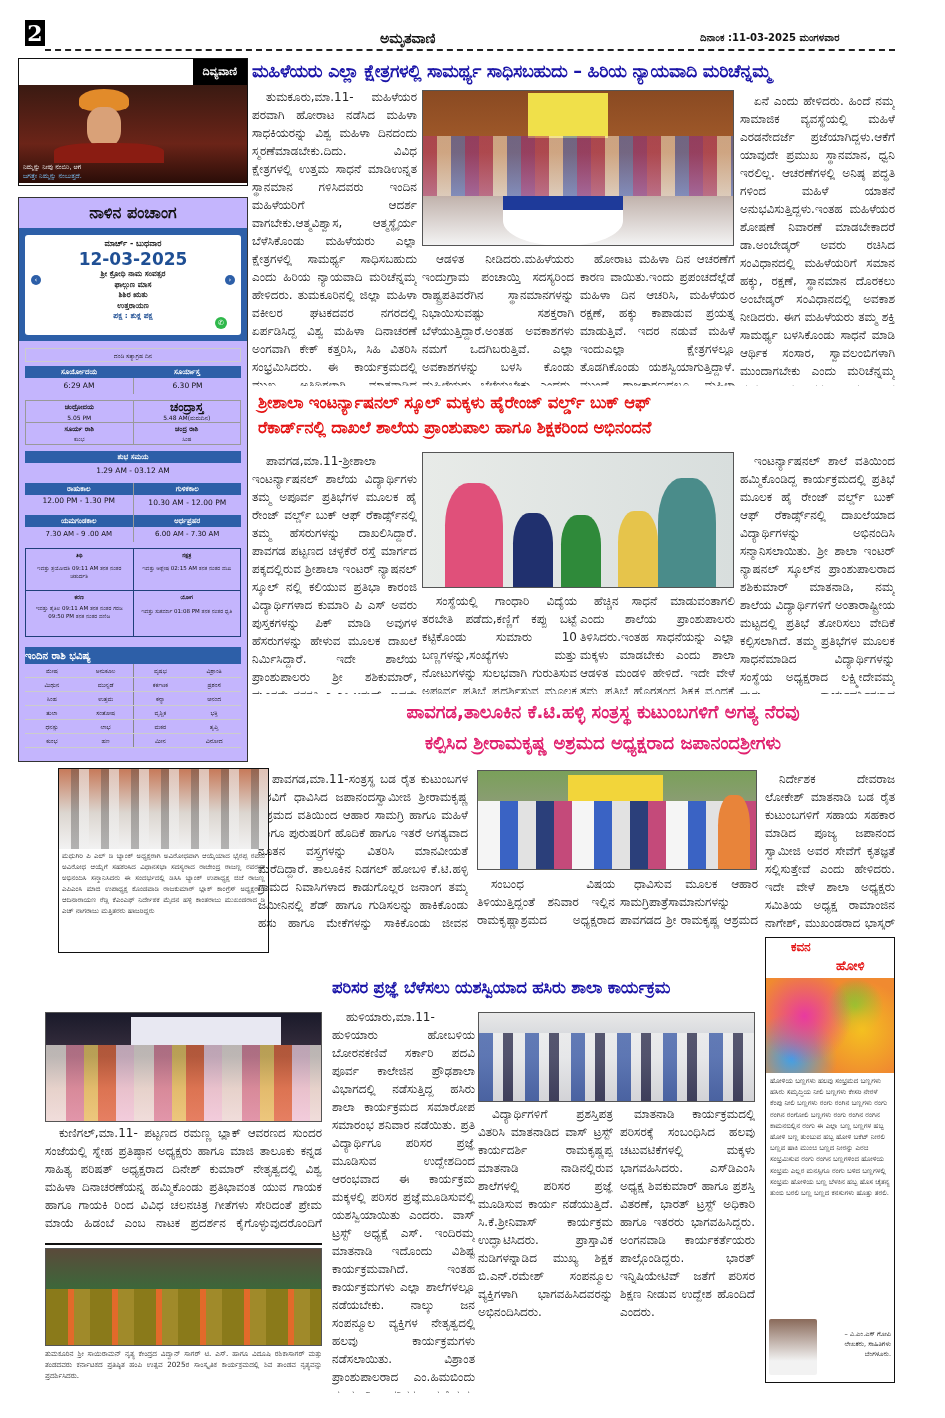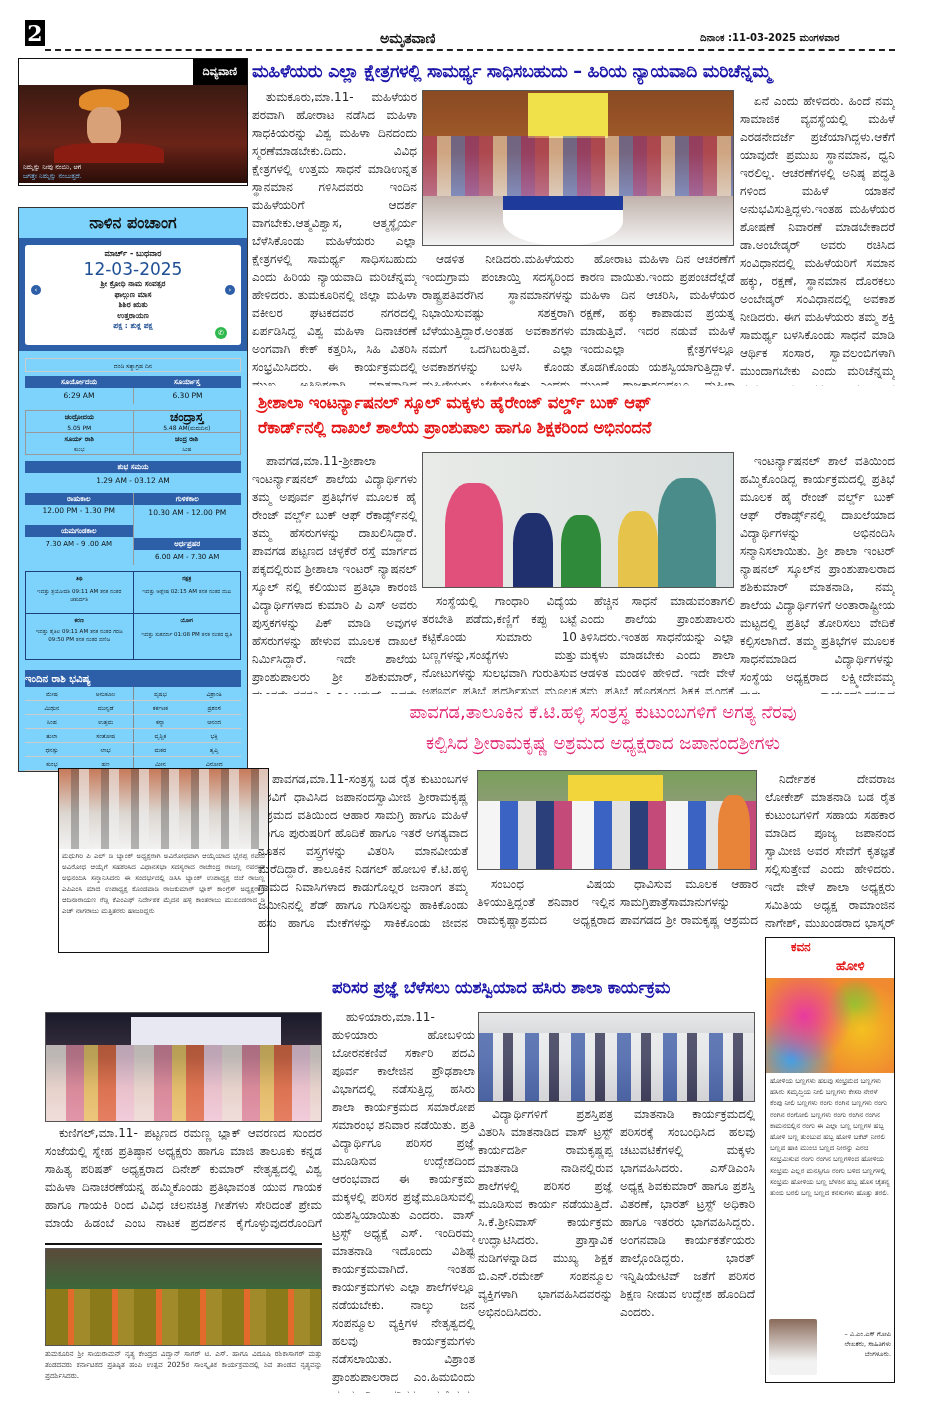--- a/index.html
+++ b/index.html
@@ -7,28 +7,28 @@
 .abs{position:absolute}
 .pageno{left:25px;top:20px;width:20px;height:26px;background:#000;color:#fff;font-weight:bold;font-size:22px;line-height:26px;text-align:center;font-family:"DejaVu Serif",serif}
 .masthead{left:380px;top:30px;font-size:14px;font-weight:bold}
 .dateline{left:700px;top:32px;font-size:10px;font-weight:bold}
 .rule{left:45px;top:49px;width:850px;border-top:2px dashed #222}
 .col-text{font-size:12px;line-height:18px;text-align:justify;color:#222;overflow:hidden}
 .col-text p{text-indent:14px}
 .photo{overflow:hidden;border:1px solid #555}
 .hl-blue{color:#1a14a8;font-weight:bold}
 .hl-red{color:#e41414;font-weight:bold}
-.hl-pink{color:#e0206e;font-weight:normal}
+.hl-pink{color:#e0206e;font-weight:bold}
 .box{border:2px solid #111}
-.pan{left:18px;top:207px;width:230px;height:565px;border:1.5px solid #333;background:#7dd3fc}
+.pan{left:18px;top:197px;width:230px;height:565px;border:1.5px solid #333;background:#c4b5fd}
 .pan-title{height:30px;font-size:16px;text-align:center;line-height:30px;font-weight:bold}
 .pan-blue{background:#2d5fa8;padding:7px 6px;height:113px}
 .pan-card{background:#fff;border-radius:3px;height:100px;text-align:center;position:relative;padding-top:4px}
 .pan-card .m{font-size:8px;font-weight:bold;color:#222}
-.pan-card .d{font-size:17px;font-weight:normal;color:#1f4f94;line-height:20px}
+.pan-card .d{font-size:17px;font-weight:bold;color:#1f4f94;line-height:20px}
 .pan-card .l{font-size:7.5px;font-weight:bold;color:#222;line-height:10.5px}
 .pan-card .p{font-size:7.5px;font-weight:bold;color:#1f4f94}
 .nav{position:absolute;top:40px;width:10px;height:10px;border-radius:50%;background:#2d5fa8;color:#fff;font-size:7px;line-height:10px;text-align:center}
 .wa{position:absolute;right:14px;bottom:6px;width:12px;height:12px;border-radius:50%;background:#2fb84b;color:#fff;font-size:7px;line-height:12px;text-align:center}
 .pan-sub{margin:7px 6px 4px;border:1px solid #ccc;height:14px;font-size:6px;text-align:center;line-height:13px}
 .hdr{background:#2d5fa8;color:#fff;font-size:7px;font-weight:bold;text-align:center;height:12px;line-height:12px}
 .grid2{display:flex;margin:0 6px}
 .grid2>div{flex:1}
 .cell{font-size:7.5px;text-align:center;line-height:12px}
 .bordered{border:1px solid #999}
@@ -113,21 +113,21 @@
 
   <div class="grid2" style="margin-top:5px">
     <div>
       <div class="hdr">ರಾಹುಕಾಲ</div>
       <div class="cell" style="height:20px;line-height:10px;padding-top:1px">12.00 PM - 1.30 PM</div>
       <div class="hdr">ಯಮಗಂಡಕಾಲ</div>
       <div class="cell" style="height:15px;line-height:15px;font-size:7px">7.30 AM - 9 .00 AM</div>
     </div>
     <div class="vsep">
       <div class="hdr">ಗುಳಿಕಕಾಲ</div>
-      <div class="cell" style="height:33px;line-height:9px;padding-top:3px">10.30 AM - 12.00 PM</div>
+      <div class="cell" style="height:20px;line-height:9px;padding-top:3px">10.30 AM - 12.00 PM</div>
       <div class="hdr">ಅರ್ಧಪ್ರಹರ</div>
       <div class="cell" style="height:15px;line-height:15px;font-size:7px">6.00 AM - 7.30 AM</div>
     </div>
   </div>
 
   <div class="grid2" style="margin-top:6px;border:1.5px solid #1f3f7a">
     <div style="border-right:1.5px solid #1f3f7a">
       <div style="height:42px;border-bottom:1.5px solid #1f3f7a;text-align:center;font-size:5.5px;line-height:8px;padding:2px">
         <div style="font-weight:bold">ತಿಥಿ</div>
         <div style="margin-top:5px">ಇವತ್ತು ತ್ರಯೋದಶಿ 09:11 AM ತನಕ ನಂತರ ಚತುರ್ದಶಿ</div>

